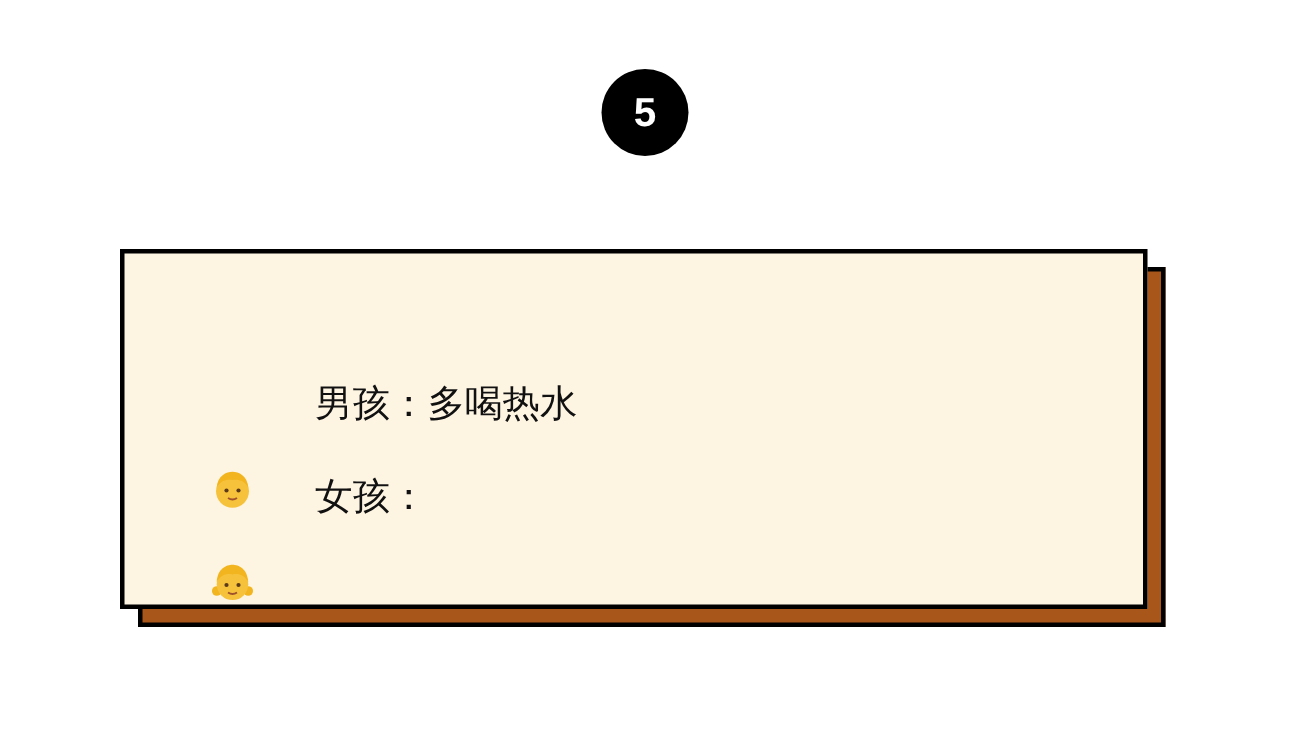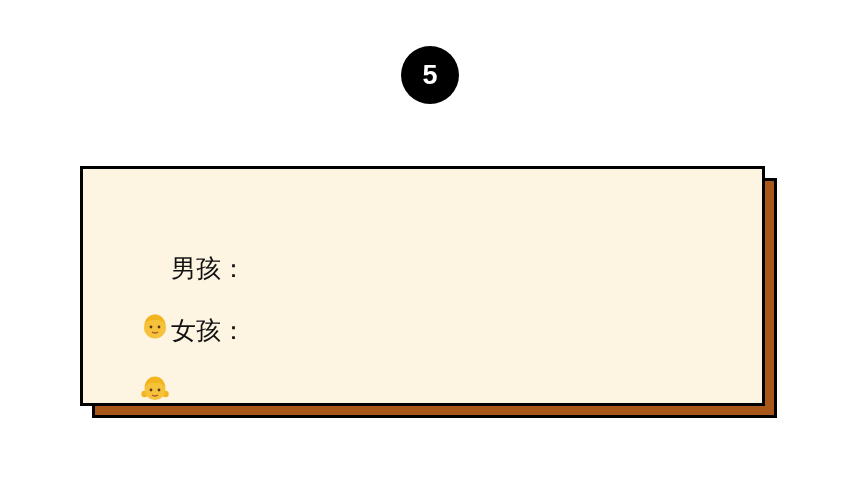--- a/index.html
+++ b/index.html
@@ -64,21 +64,21 @@
       white-space: pre;
     }
     .emoji {
       display: inline-block;
       width: 28px;
       height: 28px;
       margin-right: 2px;
       position: relative;
     }
     .emoji svg { display: block; }
-    .speaker { font-weight: normal; }
+    .speaker { font-weight: normal; margin-left: 39px; }
   </style>
 </head>
 <body>
 
 <div class="badge">
   <span>5</span>
 </div>
 
 <div class="card-shadow"></div>
 
@@ -90,20 +90,21 @@
         <svg width="28" height="28" viewBox="0 0 28 28">
           <circle cx="14" cy="15.5" r="11" fill="#f7c23b"></circle>
           <path d="M3.5 13 C4 5, 10 2.5, 14 2.5 C18 2.5, 24 5, 24.5 13 C22 9, 19 7.5, 14 8 C9 7.5, 6 9, 3.5 13 Z" fill="#f2b51f"></path>
           <circle cx="10" cy="15" r="1.4" fill="#5a3a1a"></circle>
           <circle cx="18" cy="15" r="1.4" fill="#5a3a1a"></circle>
           <path d="M11 20 Q14 22 17 20" stroke="#a0522d" stroke-width="1.3" fill="none"></path>
         </svg>
       </span>
       <span class="speaker">男孩</span>
       <span>：</span>
+      <span>多喝热水</span>
     </div>
 
     <div class="line">
       <span class="emoji">
         <svg width="28" height="28" viewBox="0 0 28 28">
           <circle cx="3.5" cy="20" r="3.2" fill="#f2b51f"></circle>
           <circle cx="24.5" cy="20" r="3.2" fill="#f2b51f"></circle>
           <circle cx="14" cy="15.5" r="10.5" fill="#f7c23b"></circle>
           <path d="M3.5 14 C4 5, 10 2.5, 14 2.5 C18 2.5, 24 5, 24.5 14 C22 9.5, 18 8, 14 9 C10 8, 6 9.5, 3.5 14 Z" fill="#f2b51f"></path>
           <circle cx="10" cy="16" r="1.4" fill="#5a3a1a"></circle>

